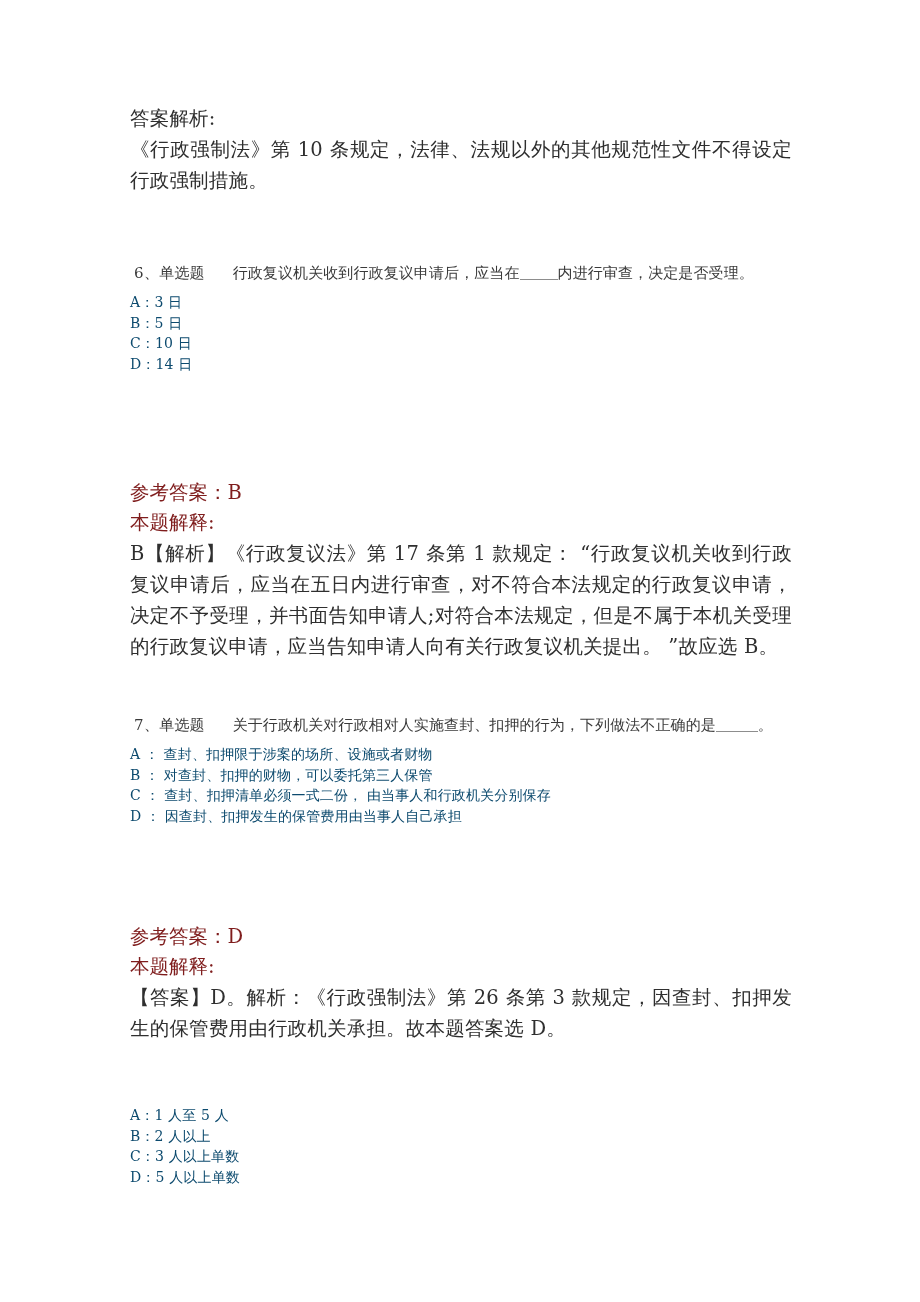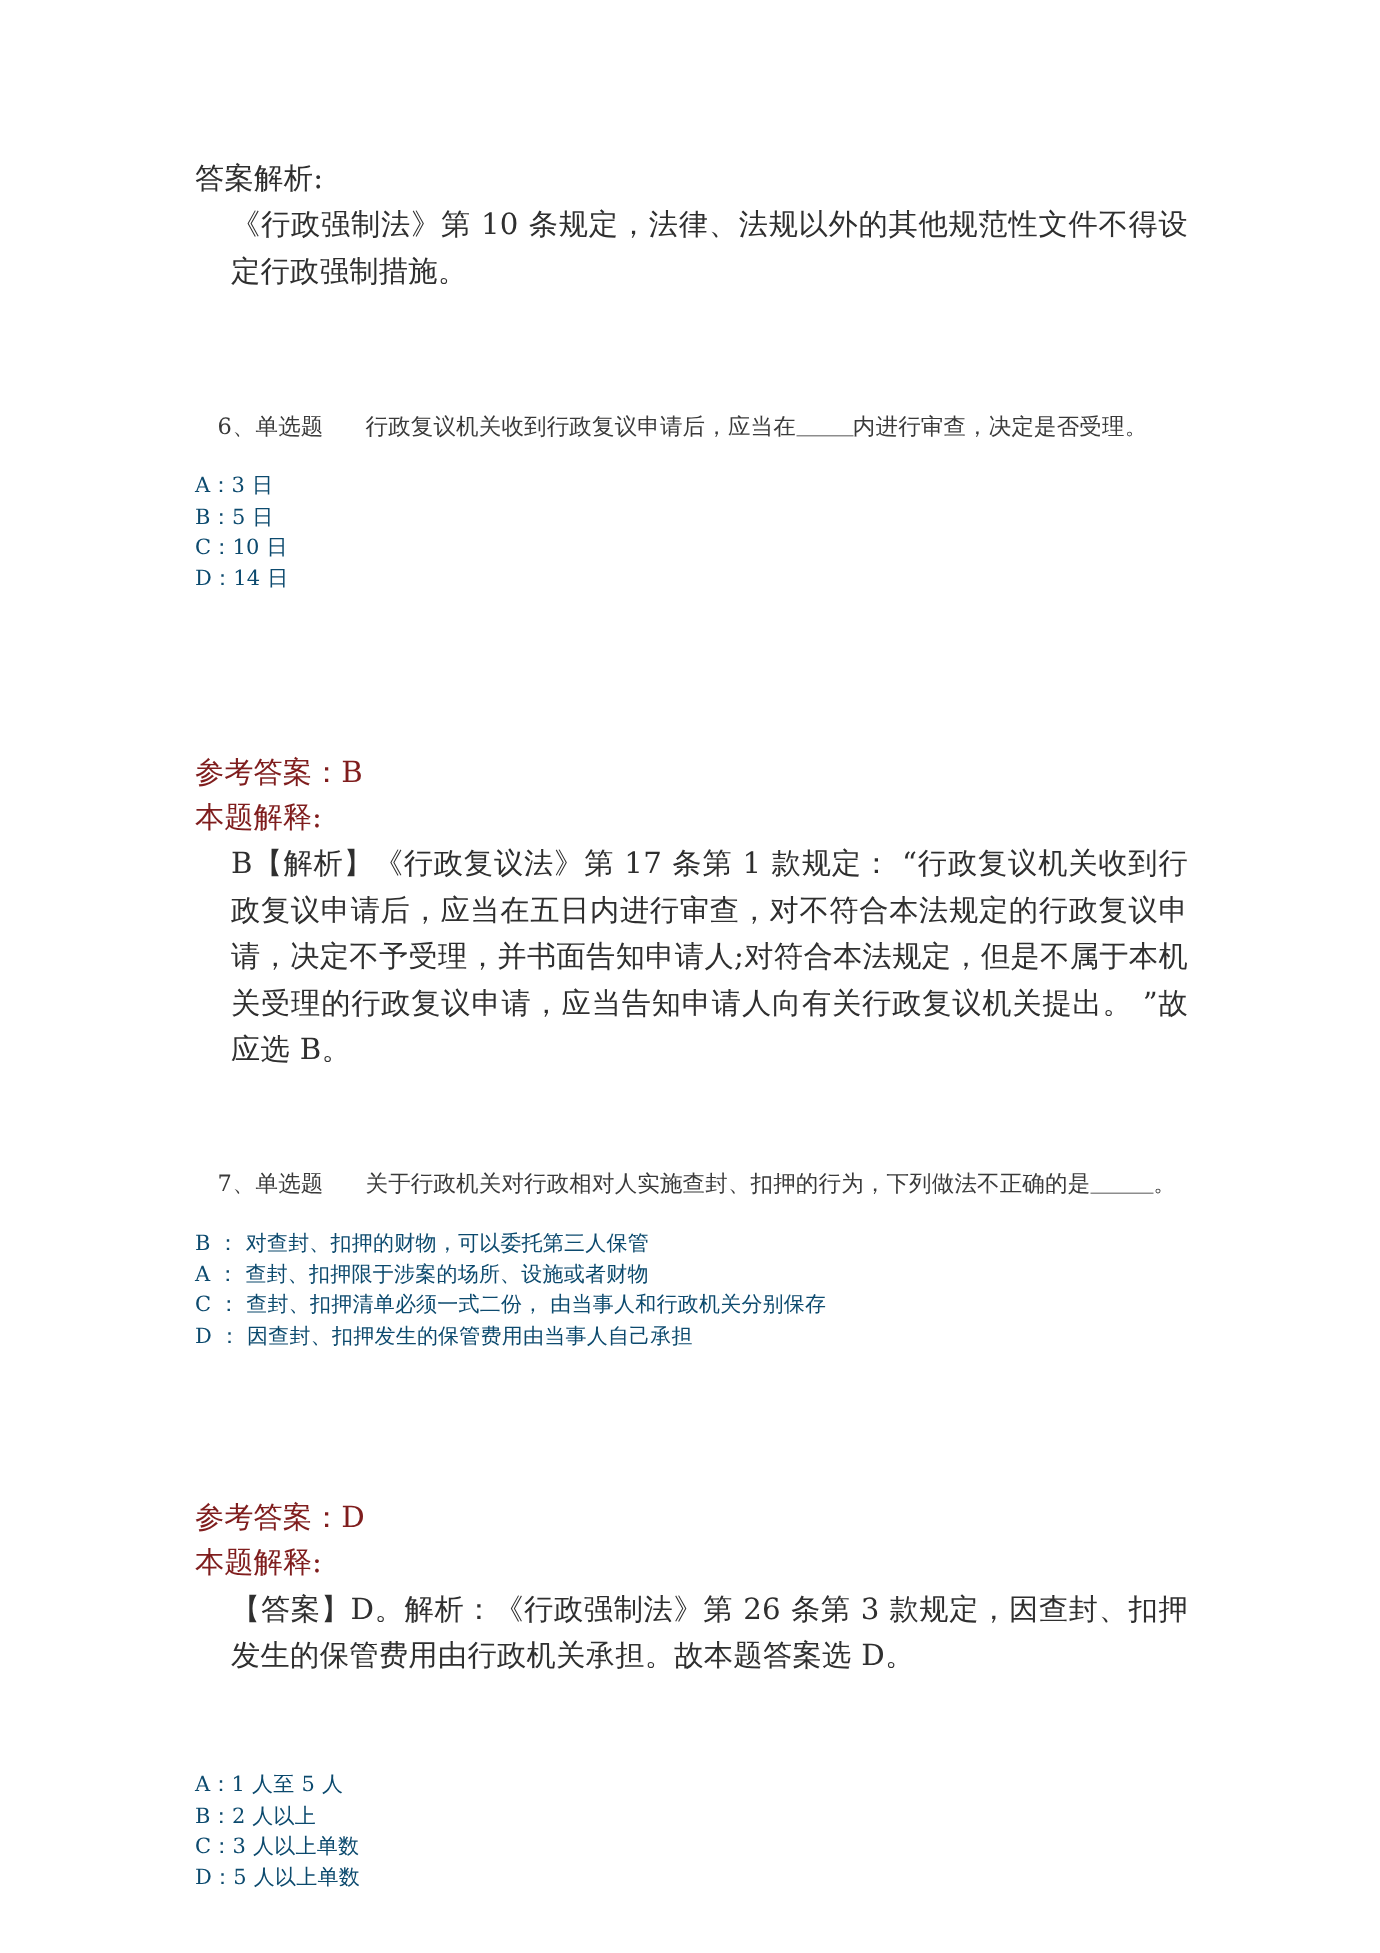--- a/index.html
+++ b/index.html
@@ -36,29 +36,28 @@
     line-height: 31px;
     color: #2f2f2f;
     text-align: justify;
     text-justify: inter-ideograph;
     margin: 0;
     letter-spacing: 0.2px;
   }
   .para-just {
     text-align: justify;
     text-align-last: left;
-    margin-left: 24px;
   }
 
   
   .qstem {
     font-size: 15px;
     line-height: 23px;
     color: #3a3a3a;
-    margin: 15px;
+    margin: 4px;
     white-space: nowrap;
     letter-spacing: 0.1px;
   }
   .qstem .qnum {
     letter-spacing: 0.4px;
   }
   .qstem .qgap {
     display: inline-block;
     width: 28px;
   }
@@ -127,22 +126,22 @@
       <p class="para para-just">B【解析】《行政复议法》第 17 条第 1 款规定： “行政复议机关收到行政复议申请后，应当在五日内进行审查，对不符合本法规定的行政复议申请，决定不予受理，并书面告知申请人;对符合本法规定，但是不属于本机关受理的行政复议申请，应当告知申请人向有关行政复议机关提出。 ”故应选 B。</p>
     </div>
 
     <div class="gap-after-expl-1"></div>
 
     <div>
       <p class="qstem">
         <span class="qnum">7、</span><span>单选题</span><span class="qgap"></span><span>关于行政机关对行政相对人实施查封、扣押的行为，下列做法不正确的是</span><span class="blank blank-md"></span><span>。</span>
       </p>
       <div class="gap-q6-options"></div>
+      <p class="opt">A ： 查封、扣押限于涉案的场所、设施或者财物</p>
       <p class="opt">B ： 对查封、扣押的财物，可以委托第三人保管</p>
-      <p class="opt">A ： 查封、扣押限于涉案的场所、设施或者财物</p>
       <p class="opt">C ： 查封、扣押清单必须一式二份， 由当事人和行政机关分别保存</p>
       <p class="opt">D ： 因查封、扣押发生的保管费用由当事人自己承担</p>
     </div>
 
     <div class="gap-after-opts-2"></div>
 
     <div>
       <p class="ans-head"><span>参考答案：</span><span>D</span></p>
       <p class="ans-head">本题解释:</p>
       <p class="para para-just">【答案】D。解析：《行政强制法》第 26 条第 3 款规定，因查封、扣押发生的保管费用由行政机关承担。故本题答案选 D。</p>

